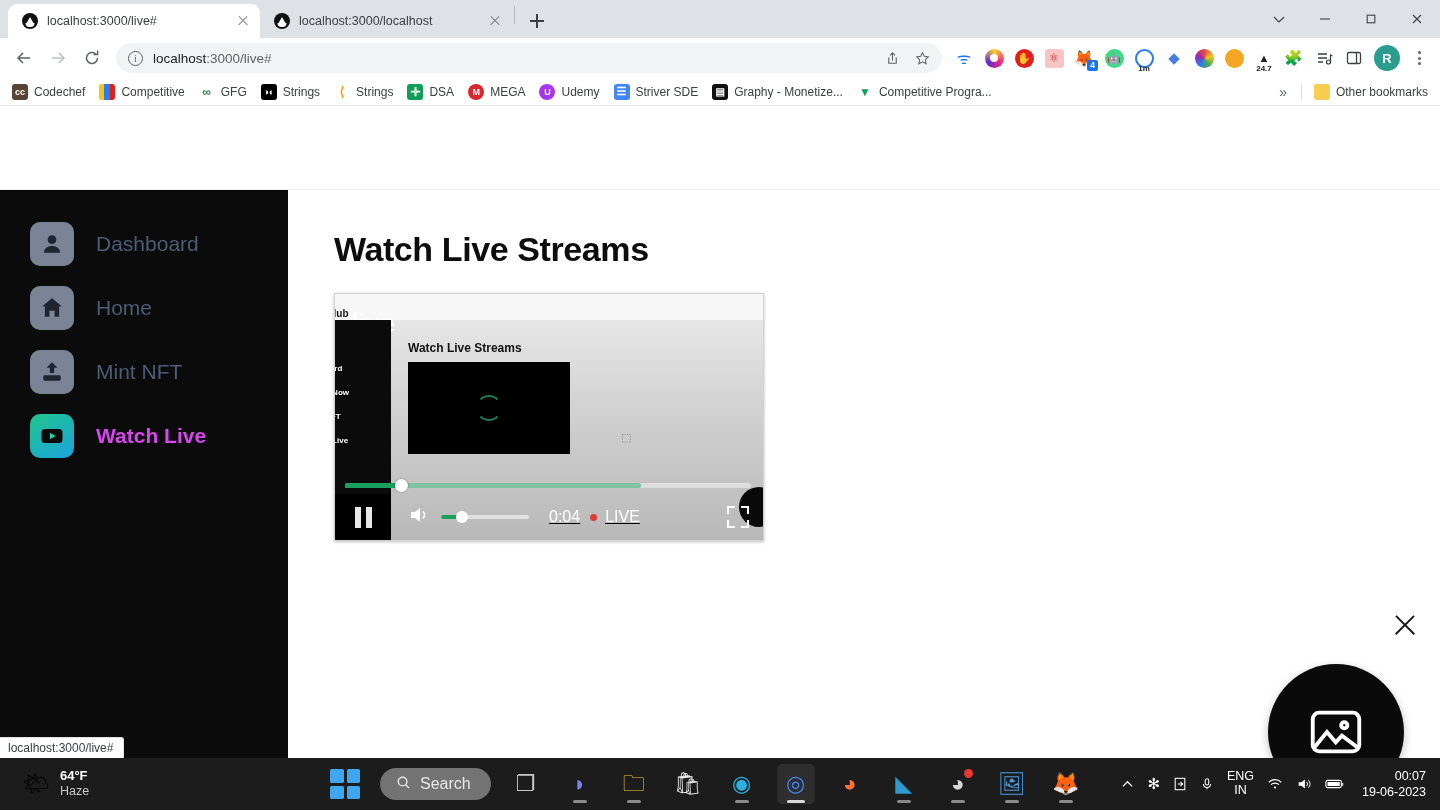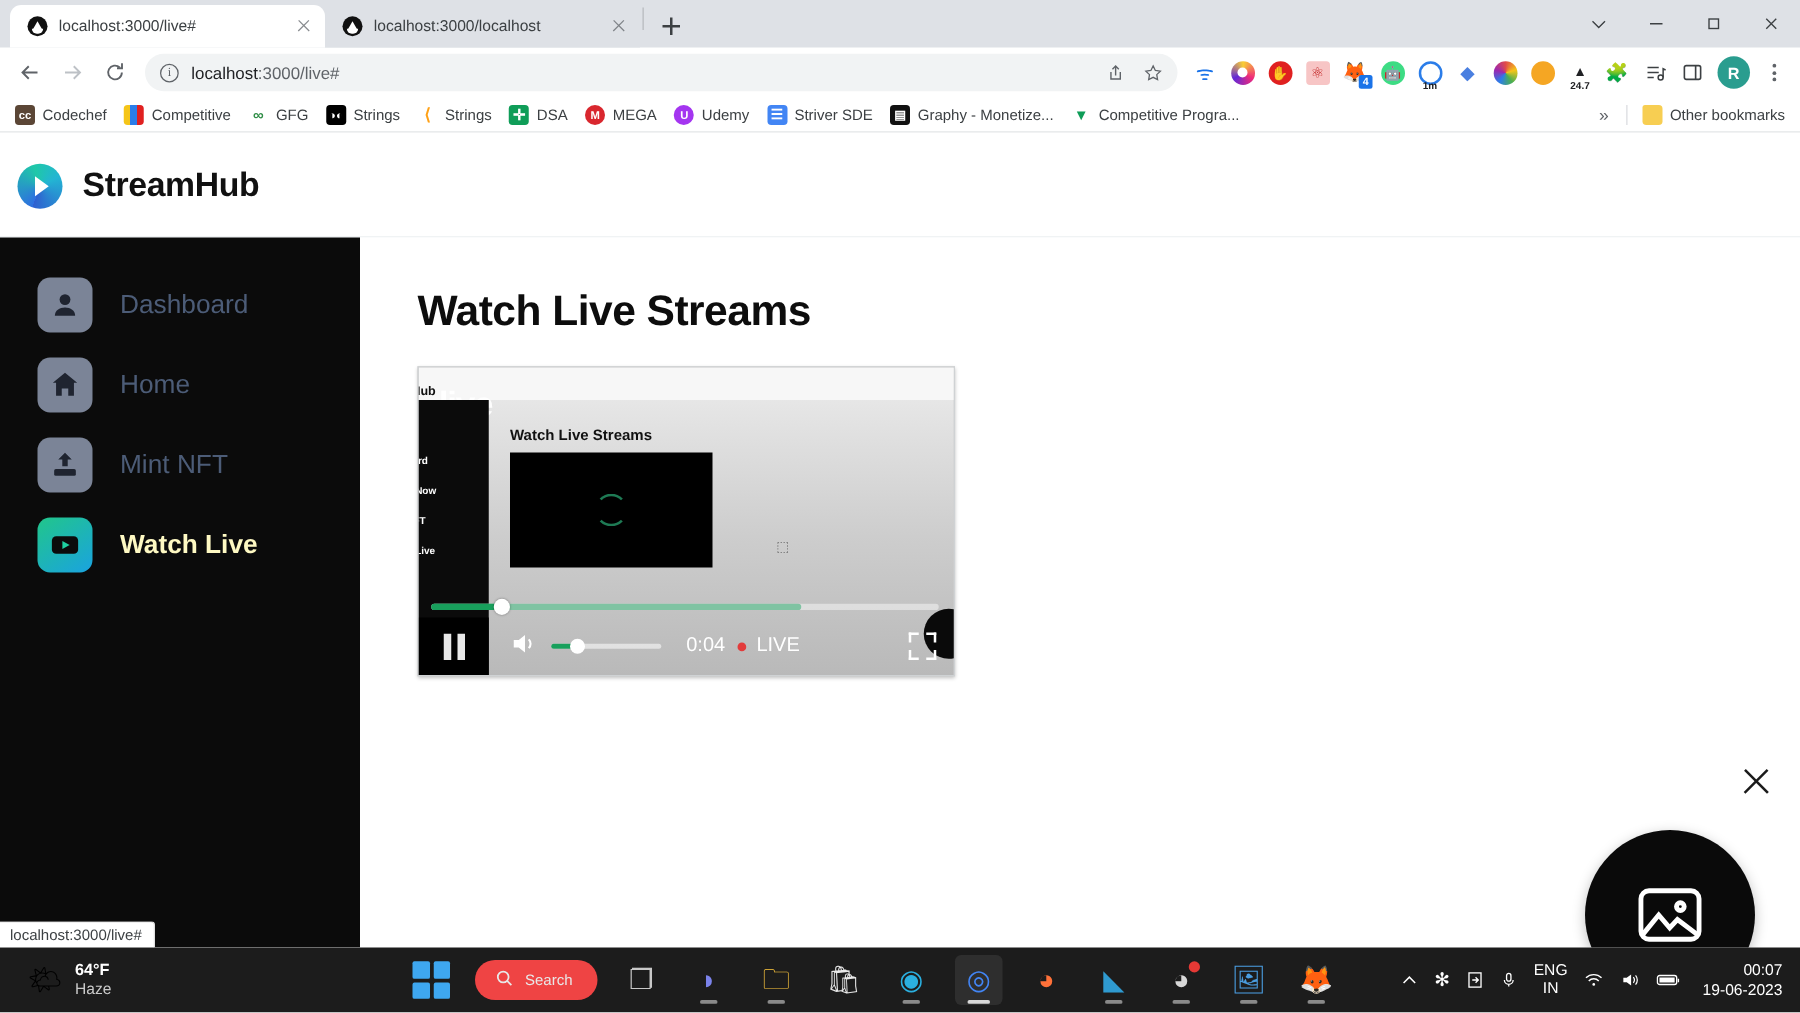--- a/index.html
+++ b/index.html
@@ -119,21 +119,21 @@
     font-size:20px; font-weight:bold; padding:13px 24px; font-family:"Liberation Sans",sans-serif;
     cursor:pointer;}
 
   .body-row { display:flex; height:568px; }
   .sidebar { width:288px; background:#0b0b0b; padding-top:22px; flex:0 0 288px;}
   .side-item { display:flex; align-items:center; gap:22px; padding:10px 0 10px 30px; cursor:pointer;}
   .side-tile { width:44px; height:44px; border-radius:10px; flex:0 0 44px;
     display:flex; align-items:center; justify-content:center; background:#7b8497;}
   .side-item.active .side-tile { background: linear-gradient(145deg,#21c68a,#1aa3e0); }
   .side-label { font-size:21px; color:#4c5c77; }
-  .side-item.active .side-label { color:#fef9c3; font-weight:bold;}
+  .side-item.active .side-label { color:#d946ef; font-weight:bold;}
 
   .content { flex:1; background:#fff; padding:40px 0 0 46px; position:relative;}
   .page-title { font-size:34px; font-weight:bold; color:#0d0d0d; letter-spacing:-.4px;}
 
   
   .player { position:absolute; left:46px; top:103px; width:430px; height:248px;
     background:#cfcfcf; border:1px solid #cfd2d4; overflow:hidden;
     box-shadow:0 1px 3px rgba(0,0,0,.25);}
   .vid-stage { position:absolute; inset:0;
     background:linear-gradient(180deg,#f3f3f3 0%,#e9e9e9 6%,#cdcdcd 55%,#b9b9b9 100%);}
@@ -154,21 +154,21 @@
 
   .pl-progress { position:absolute; left:10px; right:12px; bottom:52px; height:5px;
     background:rgba(255,255,255,.45); border-radius:3px;}
   .pl-buffered { position:absolute; left:0; top:0; height:100%; width:73%;
     background:#7fc3a2; border-radius:3px;}
   .pl-played { position:absolute; left:0; top:0; height:100%; width:14%;
     background:#18a05c; border-radius:3px;}
   .pl-thumb { position:absolute; left:14%; top:50%; width:13px; height:13px; margin:-6.5px 0 0 -6.5px;
     background:#fff; border-radius:50%; box-shadow:0 0 2px rgba(0,0,0,.4);}
   .pl-bar { position:absolute; left:0; right:0; bottom:0; height:46px;
-    display:flex; align-items:center; padding:0 14px 0 0; gap:0;}
+    display:flex; align-items:center; padding:0 14px 0 0; gap:0;text-decoration:underline;}
   .pl-play { width:56px; height:46px; background:#000; display:flex; align-items:center;
     justify-content:center; gap:5px; flex:0 0 56px;}
   .pl-play i { width:6px; height:21px; background:#e8e8e8; display:block;}
   .pl-vol { margin-left:16px; display:flex; align-items:center; gap:10px;}
   .pl-volbar { width:88px; height:4px; background:rgba(255,255,255,.55); border-radius:3px; position:relative;}
   .pl-volfill { position:absolute; left:0; top:0; height:100%; width:24%; background:#18a05c; border-radius:3px;}
   .pl-volthumb { position:absolute; left:24%; top:50%; width:12px; height:12px; margin:-6px 0 0 -6px;
     background:#fff; border-radius:50%;}
   .pl-time { margin-left:20px; font-size:16px; color:#fff; font-family:"Liberation Sans",sans-serif;}
   .pl-livedot { width:7px; height:7px; border-radius:50%; background:#e23b3b; margin:0 8px 0 10px;}
@@ -198,22 +198,22 @@
     display:flex; align-items:center; }
   .tb-weather { display:flex; align-items:center; gap:10px; padding-left:22px; width:330px;}
   .tb-weather-ico { font-size:22px;}
   .tb-wx-text { line-height:1.15;}
   .tb-wx-temp { font-size:13px; color:#fff; font-weight:bold;}
   .tb-wx-cond { font-size:12.5px; color:#c9c9c9;}
   .tb-center { display:flex; align-items:center; gap:16px; }
   .tb-start { width:30px; height:30px; display:grid; grid-template-columns:1fr 1fr;
     grid-template-rows:1fr 1fr; gap:3px;}
   .tb-start i { background:#3ea7f0; border-radius:1.5px; display:block;}
-  .tb-search { height:32px; background:#ef4444; border-radius:17px; display:flex; align-items:center;
-    gap:9px; padding:0 20px 0 16px; color:#e8e8e8; font-size:12px; margin-left:4px;}
+  .tb-search { height:32px; background:#737373; border-radius:17px; display:flex; align-items:center;
+    gap:9px; padding:0 20px 0 16px; color:#e8e8e8; font-size:16px; margin-left:4px;}
   .tb-app { width:38px; height:40px; display:flex; flex-direction:column; align-items:center;
     justify-content:center; position:relative;}
   .tb-app .gl { font-size:22px; line-height:1;}
   .tb-app.running::after { content:""; position:absolute; bottom:1px; left:50%; transform:translateX(-50%);
     width:14px; height:3px; border-radius:2px; background:#8a8a8a;}
   .tb-app.focused { background:#2e2e2e; border-radius:5px; }
   .tb-app.focused::after { background:#d8d8d8; width:18px;}
   .tb-dot { position:absolute; right:4px; top:5px; width:9px; height:9px; border-radius:50%; background:#e53935;}
   .tb-tray { margin-left:auto; display:flex; align-items:center; gap:13px; padding-right:14px; color:#fff;}
   .tb-lang { text-align:center; line-height:1.1; font-size:12.5px;}
@@ -411,24 +411,20 @@
     <span class="bm-sep"></span>
     <div class="bm">
       <span class="folder-ico"></span>
       <span>Other bookmarks</span>
     </div>
   </div>
 
   <div class="page">
 
     <div class="app-header">
-      <div class="brand">
-        <span class="brand-logo"></span>
-        <span class="brand-name">StreamHub</span>
-      </div>
     </div>
 
     <div class="body-row">
 
       <nav class="sidebar">
         <div class="side-item">
           <span class="side-tile">
             <svg width="26" height="26" viewBox="0 0 24 24" fill="#1f2430">
                 <circle cx="12" cy="8" r="4"></circle>
                 <path d="M4.5 20c0-4 3.4-6.2 7.5-6.2s7.5 2.2 7.5 6.2z"></path>

